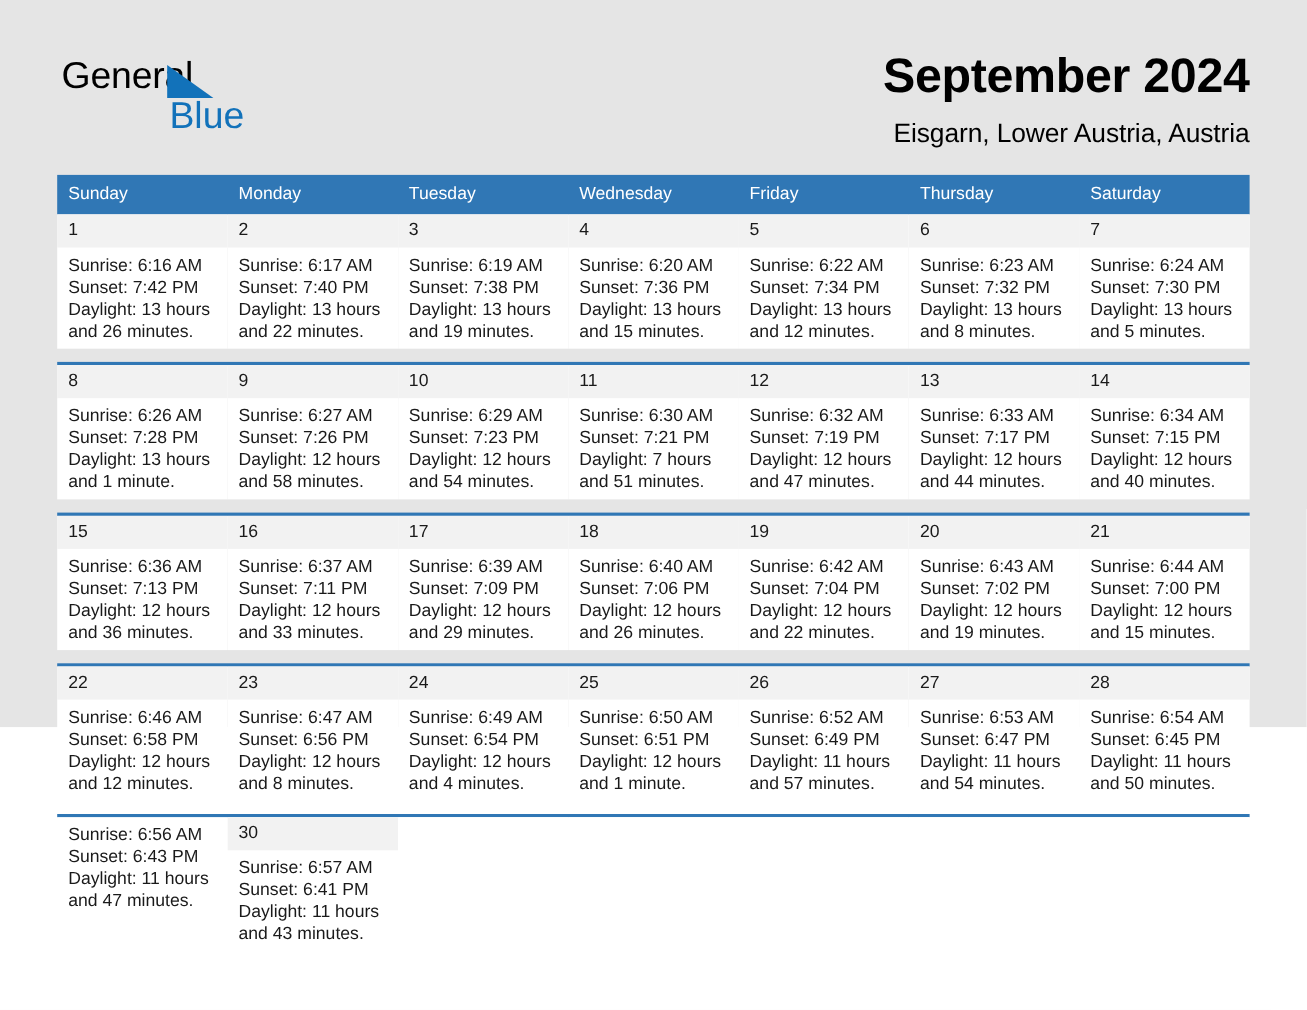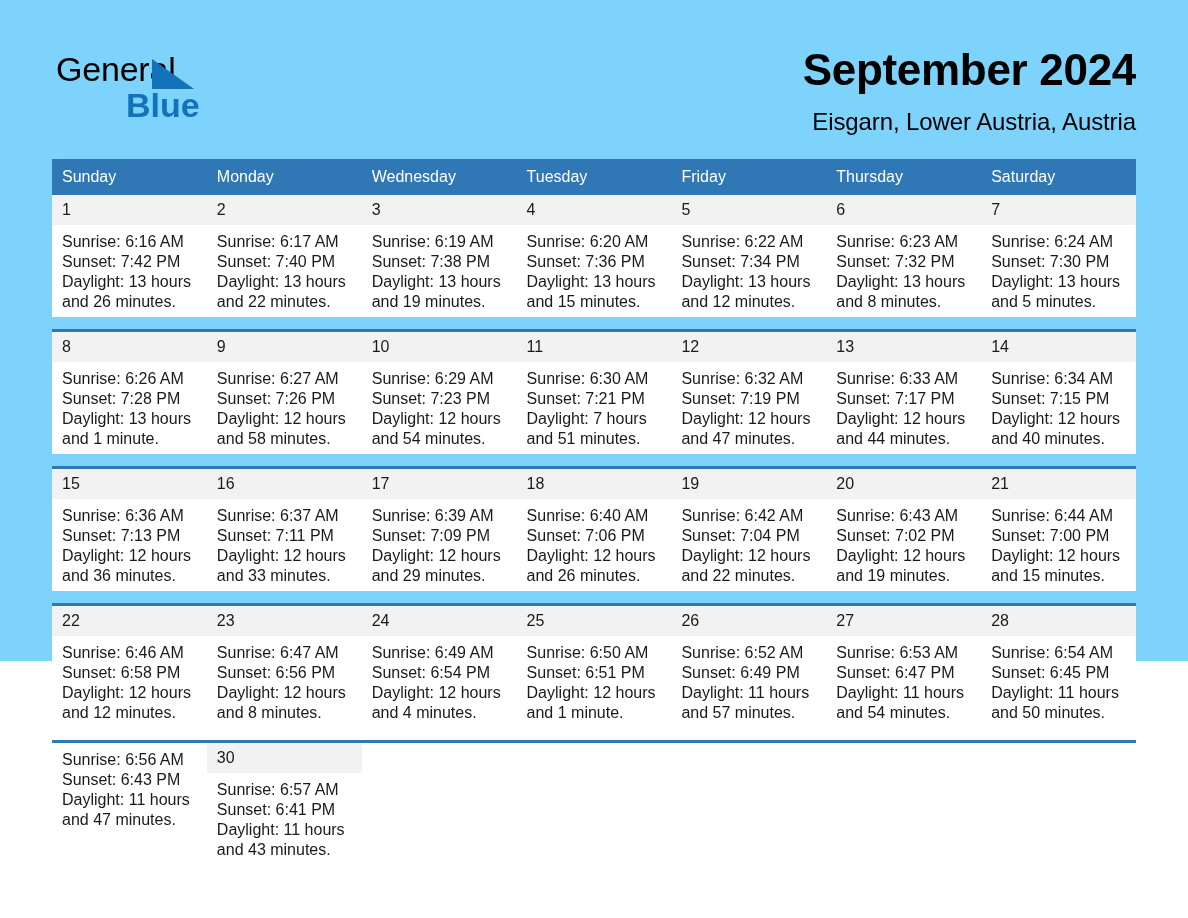--- a/index.html
+++ b/index.html
@@ -8,21 +8,21 @@
     width: 1188px;
     height: 918px;
     background: #ffffff;
     font-family: "Liberation Sans", sans-serif;
   }
 
   .page {
     position: relative;
     width: 1188px;
     height: 661px;
-    background: #7dd3fc;
+    background: #e5e5e5;
   }
 
   
   .header {
     display: flex;
     align-items: flex-start;
     justify-content: space-between;
     padding: 44px 52px 0 56px;
   }
 
@@ -45,22 +45,22 @@
     top: 15px;
     width: 0;
     height: 0;
     border-left: 42px solid #1272ba;
     border-top: 30px solid transparent;
   }
   .logo-blue {
     font-size: 34px;
     color: #1272ba;
     line-height: 1;
-    font-weight: 700;
-    margin-left: 70px;
+    font-weight: 400;
+    margin-left: 98px;
     display: block;
     margin-top: 2px;
   }
 
   .titles { text-align: right; padding-top: 2px; }
   .cal-title {
     font-size: 44px;
     font-weight: 700;
     color: #000000;
     line-height: 1.08;
@@ -143,22 +143,22 @@
       <div class="cal-subtitle">Eisgarn, Lower Austria, Austria</div>
     </div>
 
   </div>
 
   <div class="calendar">
 
     <div class="weekdays">
       <div class="weekday">Sunday</div>
       <div class="weekday">Monday</div>
+      <div class="weekday">Tuesday</div>
       <div class="weekday">Wednesday</div>
-      <div class="weekday">Tuesday</div>
       <div class="weekday">Friday</div>
       <div class="weekday">Thursday</div>
       <div class="weekday">Saturday</div>
     </div>
 
     <div id="weeks-container">
         <div class="week">
           <div class="day-cell">
             <div class="day-number">1</div>
             <div class="day-info">

